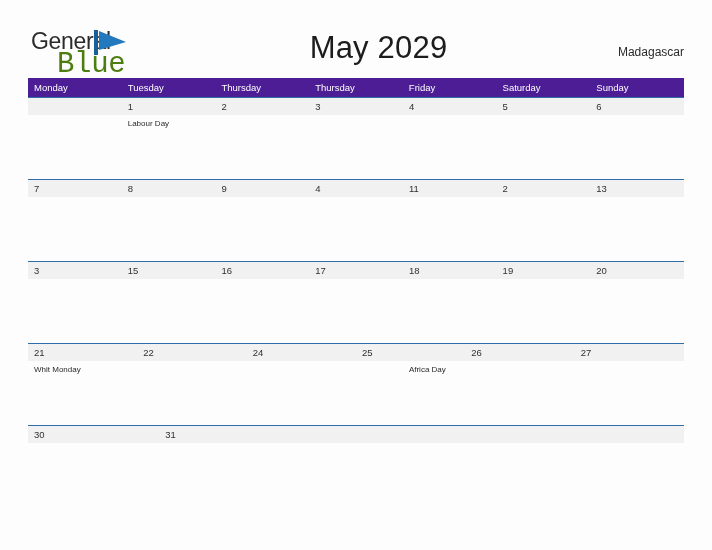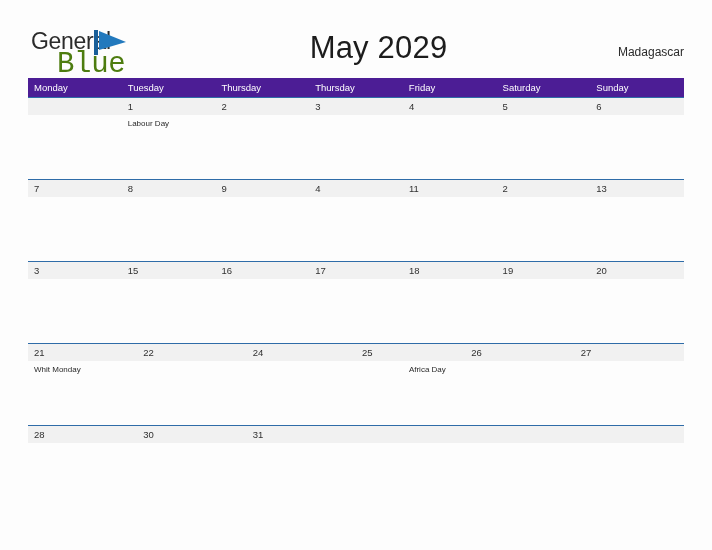--- a/index.html
+++ b/index.html
@@ -241,21 +241,20 @@
       <div class="event-cell"></div>
       <div class="event-cell"></div>
       <div class="event-cell">Africa Day</div>
       <div class="event-cell"></div>
       <div class="event-cell"></div>
     </div>
   </div>
 
   <div class="week-row">
     <div class="date-band">
-      <div class="day-cell">28</div>
       <div class="day-cell">30</div>
       <div class="day-cell">31</div>
       <div class="day-cell"></div>
       <div class="day-cell"></div>
       <div class="day-cell"></div>
     </div>
     <div class="event-band">
       <div class="event-cell"></div>
       <div class="event-cell"></div>
       <div class="event-cell"></div>

